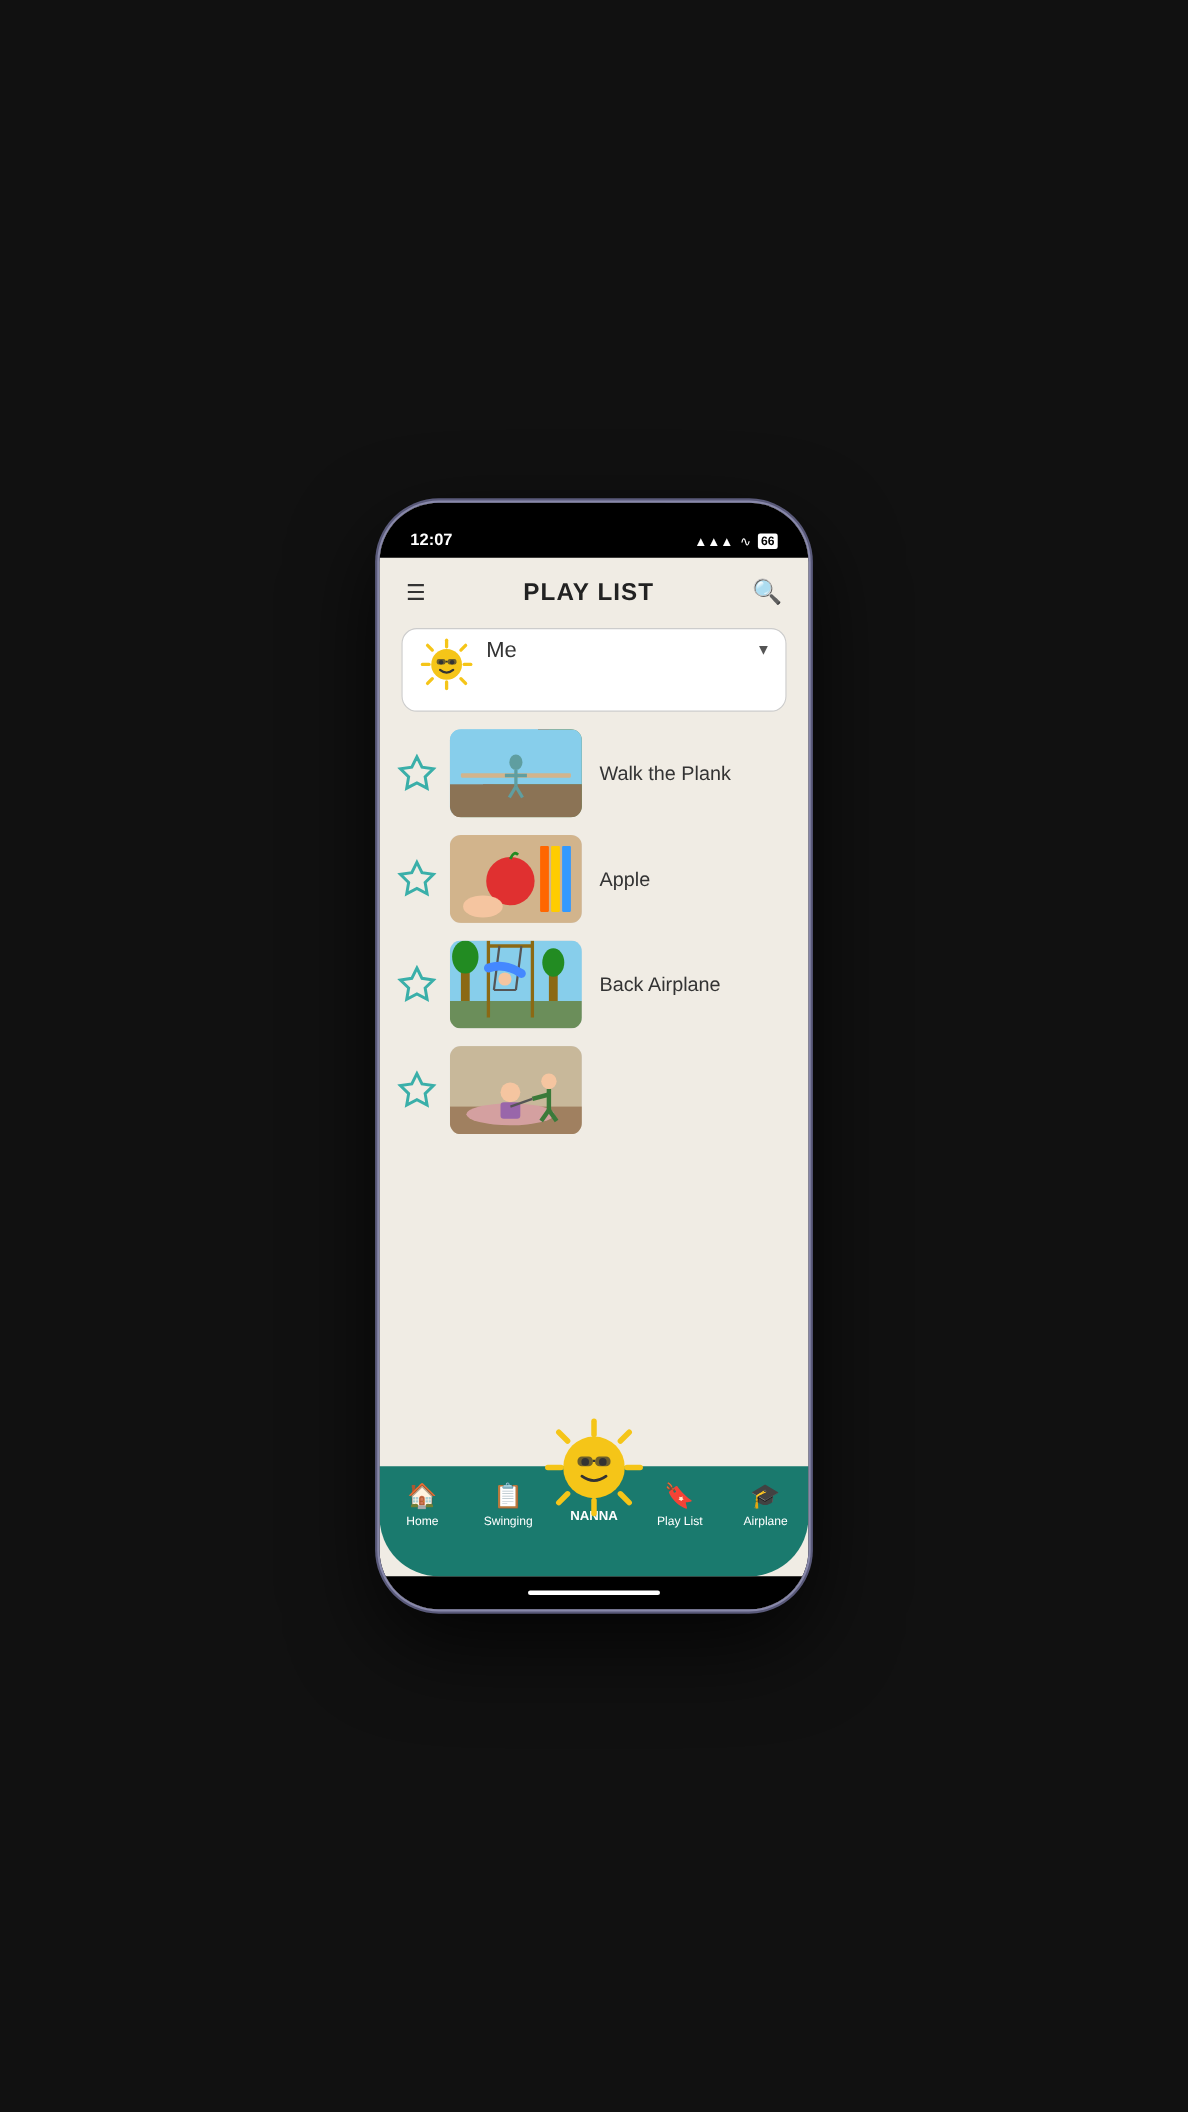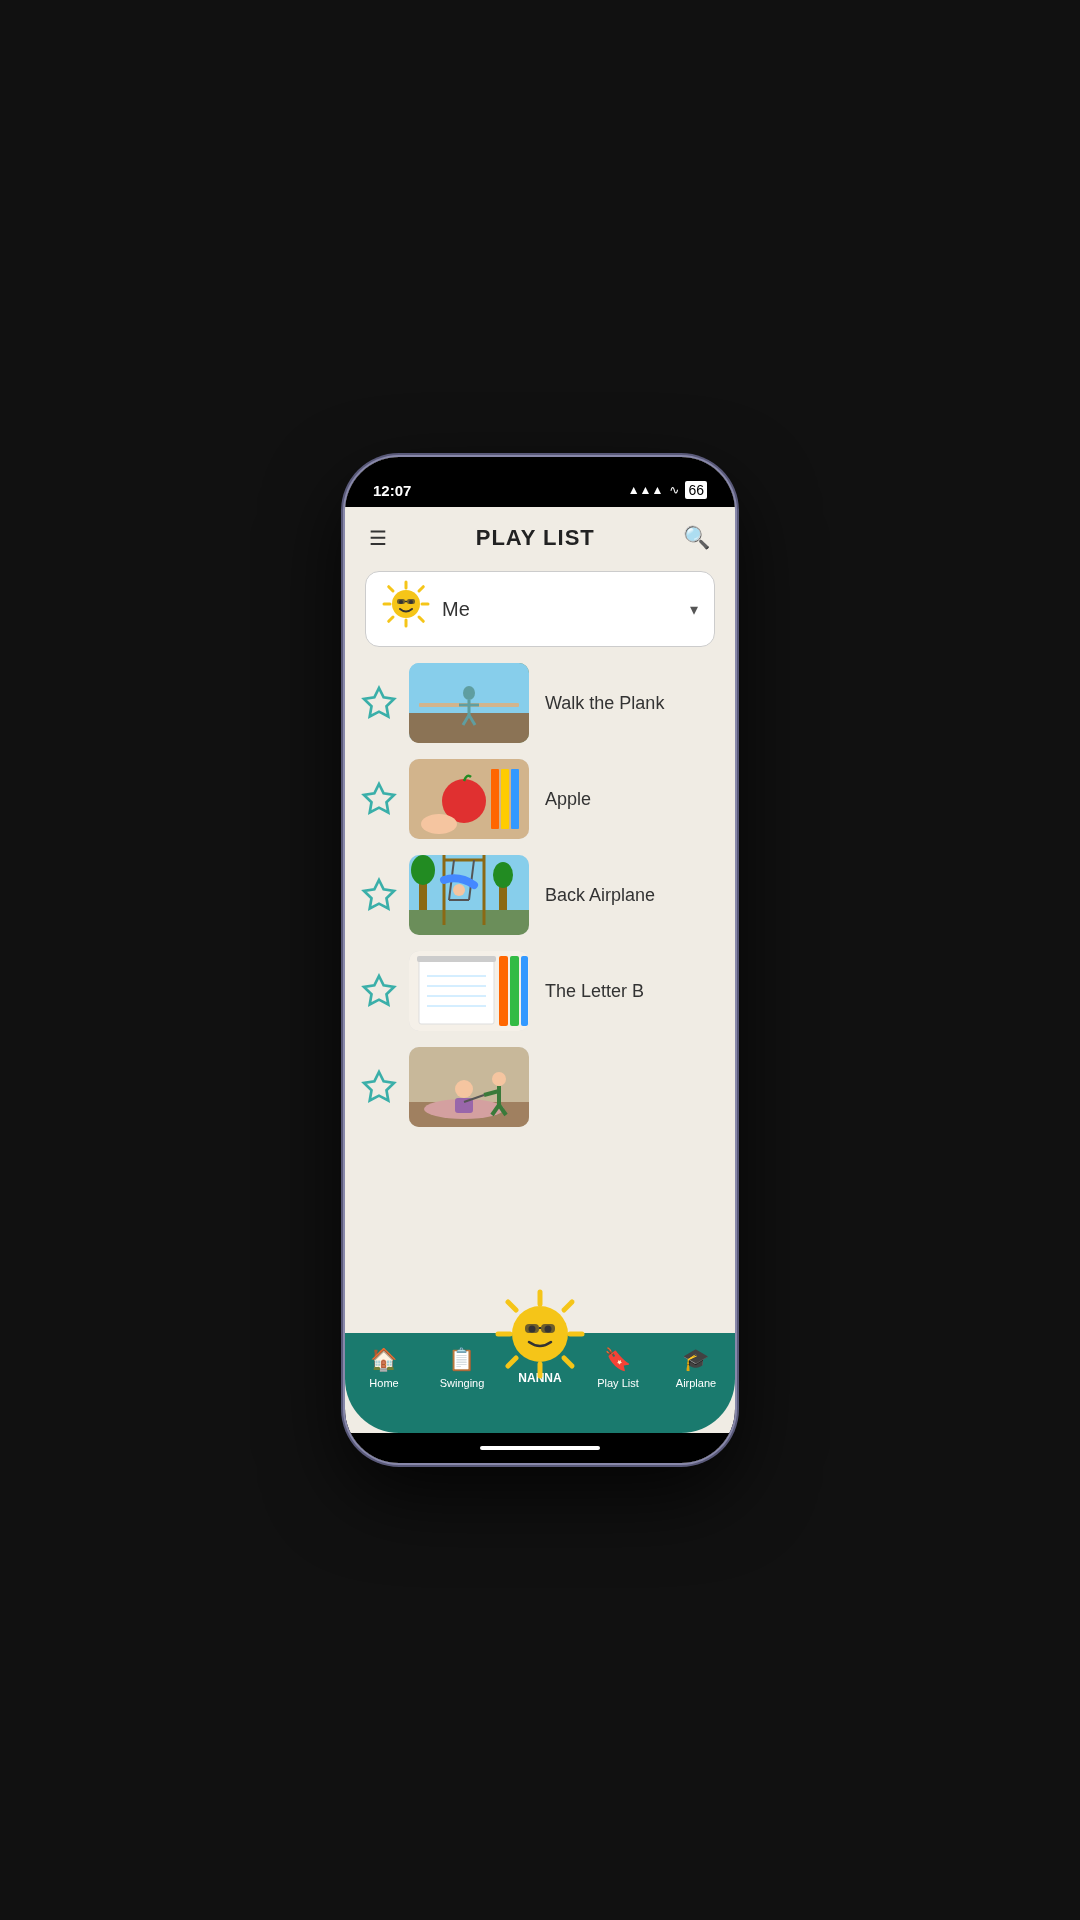--- a/index.html
+++ b/index.html
@@ -94,22 +94,22 @@
       align-items: center;
       gap: 6px;
       color: #fff;
       font-size: 12px;
     }
 
     .battery-icon {
       background: #fff;
       border-radius: 2px;
       padding: 1px 3px;
-      font-size: 14px;
-      font-weight: 400;
+      font-size: 11px;
+      font-weight: 700;
       color: #000;
     }
 
     
     .content-area {
       flex: 1;
       background: #f0ece4;
       overflow-y: auto;
       display: flex;
       flex-direction: column;
@@ -142,21 +142,21 @@
       cursor: pointer;
     }
 
     
     .profile-selector {
       margin: 8px 20px 16px;
       background: #fff;
       border: 1.5px solid #ccc;
       border-radius: 14px;
       display: flex;
-      align-items: center;
+      align-items: flex-start;
       padding: 8px 16px;
       cursor: pointer;
     }
 
     .profile-sun-emoji {
       font-size: 42px;
       margin-right: 12px;
     }
 
     .profile-name {
@@ -398,44 +398,20 @@
               <line x1="65" y1="5" x2="60" y2="45" stroke="#555" stroke-width="2"></line>
               <line x1="40" y1="45" x2="60" y2="45" stroke="#555" stroke-width="2"></line>
               <circle cx="50" cy="35" r="6" fill="#f5c5a0"></circle>
 
               <path d="M 35 25 Q 50 20 65 30" stroke="#4488ff" stroke-width="8" fill="none" stroke-linecap="round"></path>
             </svg>
           </div>
           <span class="item-label">Back Airplane</span>
         </div>
 
-        <div class="playlist-item">
-          <svg class="star-icon" viewBox="0 0 24 24" fill="none" stroke="#3aafa9" stroke-width="1.8">
-            <polygon points="12,2 15.09,8.26 22,9.27 17,14.14 18.18,21.02 12,17.77 5.82,21.02 7,14.14 2,9.27 8.91,8.26"></polygon>
-          </svg>
-          <div class="item-thumbnail">
-            <svg class="thumb-scene" viewBox="0 0 120 80">
-              <rect width="120" height="80" fill="#f5f0e8"></rect>
-
-              <rect x="10" y="8" width="75" height="65" fill="white" stroke="#ddd" stroke-width="1" rx="2"></rect>
-
-              <rect x="8" y="5" width="79" height="6" fill="#ccc" rx="2"></rect>
-
-              <line x1="18" y1="25" x2="77" y2="25" stroke="#aaddff" stroke-width="1"></line>
-              <line x1="18" y1="35" x2="77" y2="35" stroke="#aaddff" stroke-width="1"></line>
-              <line x1="18" y1="45" x2="77" y2="45" stroke="#aaddff" stroke-width="1"></line>
-              <line x1="18" y1="55" x2="77" y2="55" stroke="#aaddff" stroke-width="1"></line>
-
-              <rect x="90" y="5" width="9" height="70" fill="#ff6600" rx="2"></rect>
-              <rect x="101" y="5" width="9" height="70" fill="#33bb44" rx="2"></rect>
-              <rect x="112" y="5" width="7" height="70" fill="#3399ff" rx="2"></rect>
-            </svg>
-          </div>
-          <span class="item-label">The Letter B</span>
-        </div>
 
         <div class="playlist-item">
           <svg class="star-icon" viewBox="0 0 24 24" fill="none" stroke="#3aafa9" stroke-width="1.8">
             <polygon points="12,2 15.09,8.26 22,9.27 17,14.14 18.18,21.02 12,17.77 5.82,21.02 7,14.14 2,9.27 8.91,8.26"></polygon>
           </svg>
           <div class="item-thumbnail">
             <svg class="thumb-scene" viewBox="0 0 120 80">
               <rect width="120" height="80" fill="#c8b89a"></rect>
 
               <rect y="55" width="120" height="25" fill="#a08060"></rect>

